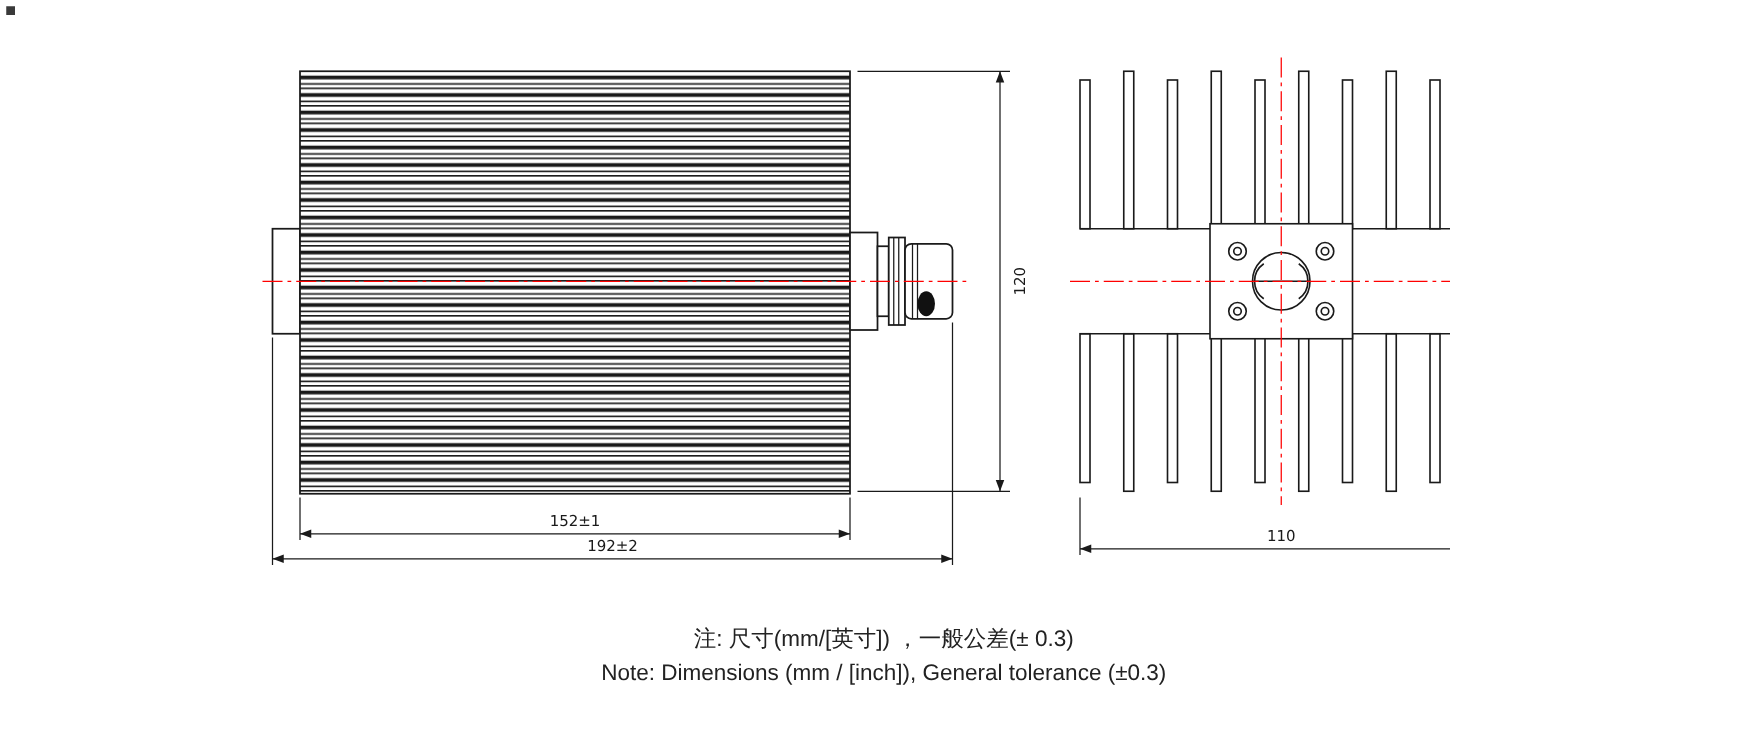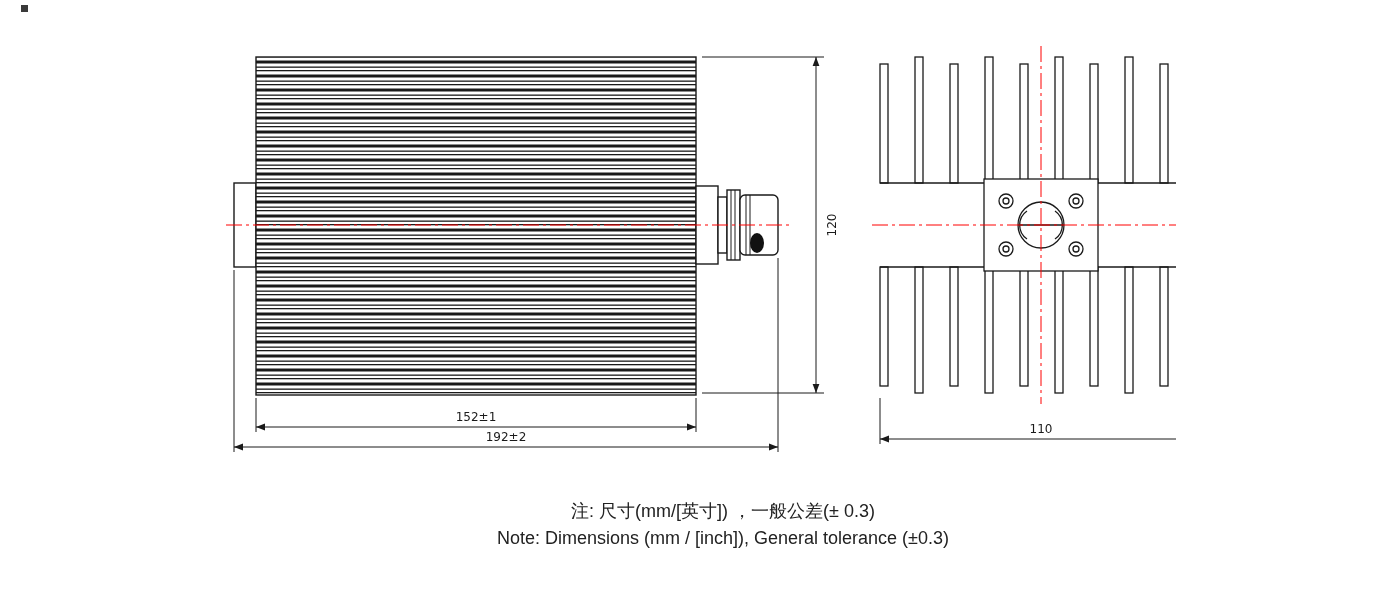--- a/index.html
+++ b/index.html
@@ -1,16 +1,16 @@
 <!DOCTYPE html>
 <html><head>
 <meta charset="utf-8">
 <style>
   html,body{margin:0;padding:0;background:#ffffff;}
-  .canvas{position:relative;width:1160px;height:600px;background:#ffffff;font-family:"Liberation Sans",sans-serif;overflow:hidden;margin-left:16px;}
+  .canvas{position:relative;width:1160px;height:600px;background:#ffffff;font-family:"Liberation Sans",sans-serif;overflow:hidden;}
   svg{display:block;}
   .dim-text{font-family:"DejaVu Sans",sans-serif;font-size:12px;fill:#1a1a1a;stroke:none;}
   .note-text{font-family:"Liberation Sans",sans-serif;font-size:18px;fill:#222222;stroke:none;}
 </style>
 </head>
 <body>
 
 <div class="canvas">
 <svg width="1400" height="600" viewBox="0 0 1400 600">
   <defs>

